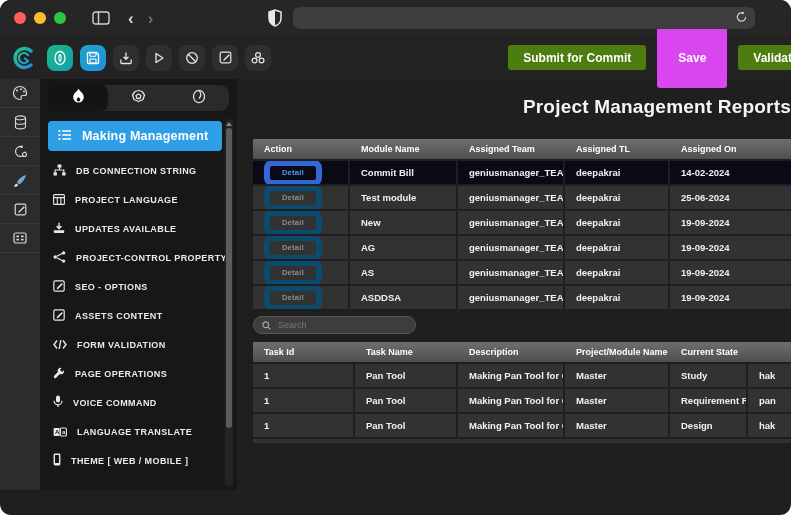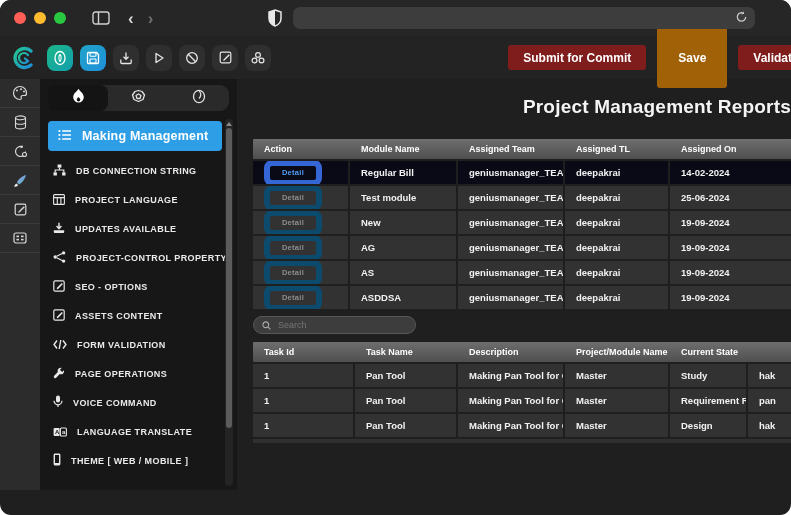--- a/index.html
+++ b/index.html
@@ -26,23 +26,23 @@
   .menubar span{font-size:12px;color:#e9e9e9;white-space:nowrap;}
 
   
   .toolbar{height:43px;background:#232323;display:flex;align-items:center;padding:0 0 0 10px;}
   .logo{width:28px;height:28px;margin-right:9px;}
   .tbtn{width:26px;height:26px;border-radius:8px;background:#2f2f2f;display:flex;align-items:center;
     justify-content:center;margin-right:7px;}
   .tbtn.teal{background:linear-gradient(135deg,#1cb787,#129fae);}
   .tbtn.blue{background:linear-gradient(135deg,#21a5c9,#1f8fdb);}
   .tright{margin-left:auto;display:flex;align-items:center;gap:11px;}
-  .cbtn{height:25px;display:flex;align-items:center;background:#7f1d1d;color:#fff;font-weight:700;
+  .cbtn{height:25px;display:flex;align-items:center;background:#4d7c0f;color:#fff;font-weight:700;
     font-size:12px;padding:0 15px;border-radius:3px;white-space:nowrap;}
-  .cbtn.save{background:#a16207;padding:18px 21px;}
+  .cbtn.save{background:#d946ef;padding:18px 21px;}
   .cbtn.validation{margin-right:-34px;}
 
   
   .bodyrow{display:flex;height:411px;}
 
   
   .rail{width:40px;background:#2c2c2c;flex:none;display:flex;flex-direction:column;align-items:stretch;}
   .railbtn{height:28px;display:flex;align-items:center;justify-content:center;border-bottom:1px solid #3a3a3a;}
 
   
@@ -404,21 +404,21 @@
           <div class="c c1">Module Name</div>
           <div class="c c2">Assigned Team</div>
           <div class="c c3">Assigned TL</div>
           <div class="c c4">Assigned On</div>
         </div>
 
         <div class="trow sel">
           <div class="c c0">
               <span class="detail">Detail</span>
             </div>
-          <div class="c c1">Regular Bill</div>
+          <div class="c c1">Commit Bill</div>
           <div class="c c2">geniusmanager_TEAM</div>
           <div class="c c3">deepakrai</div>
           <div class="c c4">14-02-2024</div>
         </div>
         <div class="trow">
           <div class="c c0">
               <span class="detail">Detail</span>
             </div>
           <div class="c c1">Test module</div>
           <div class="c c2">geniusmanager_TEAM</div>

